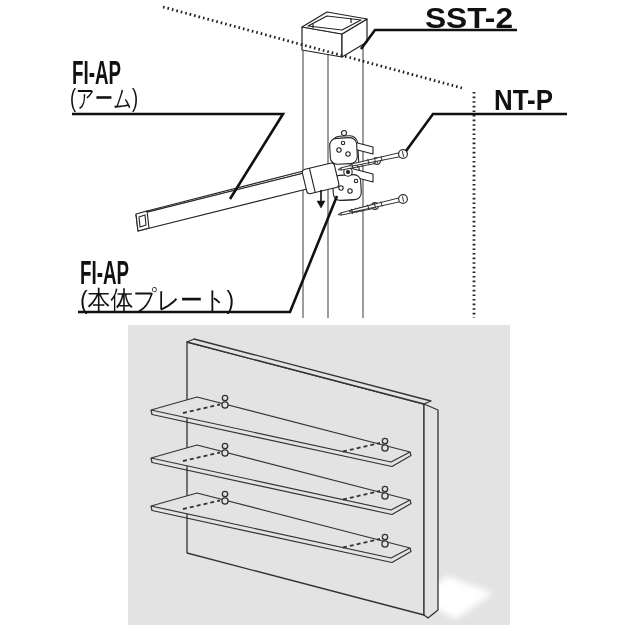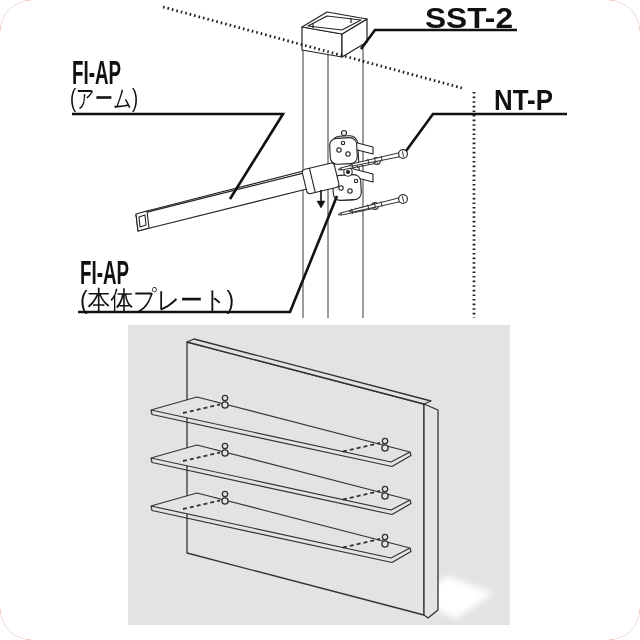--- a/index.html
+++ b/index.html
@@ -1,17 +1,17 @@
 <!DOCTYPE html>
 <html><head>
 <meta charset="utf-8">
 <style>
   html,body{margin:0;padding:0;background:#ffffff;}
   .stage{position:relative;width:640px;height:640px;background:#c2410c;overflow:hidden;
-         font-family:"Liberation Sans","DejaVu Sans",sans-serif;border-radius:32px;}
+         font-family:"Liberation Sans","DejaVu Sans",sans-serif;}
   svg{display:block;}
   text{fill:#111111;}
   .code{font-weight:700;}
   .note{font-weight:400;}
 </style>
 </head>
 <body>
 
 <div class="stage">
 <svg width="640" height="640" viewBox="0 0 640 640" xmlns="http://www.w3.org/2000/svg">

